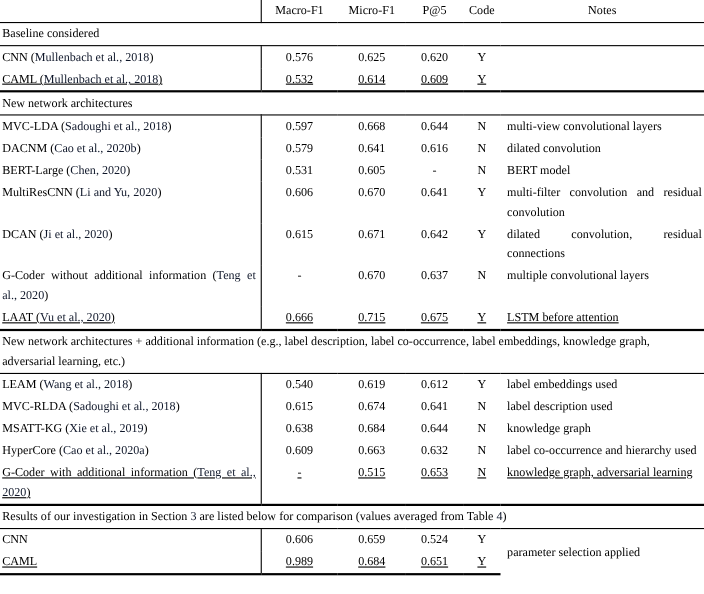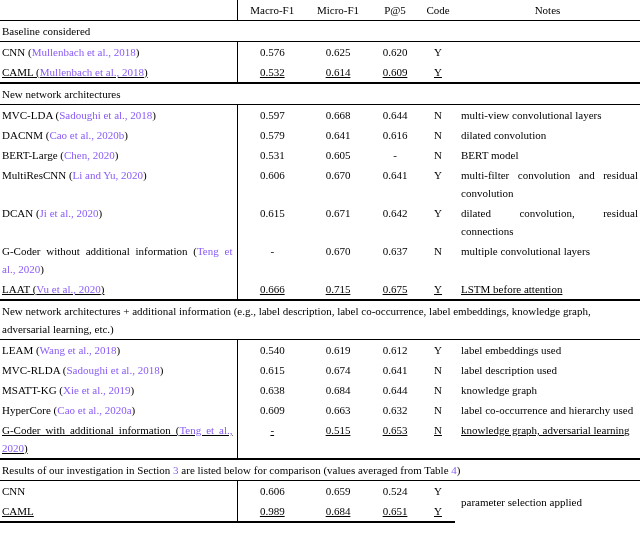--- a/index.html
+++ b/index.html
@@ -37,21 +37,21 @@
     padding-right: 2px;
   }
   .section-cell {
     text-align: left;
     padding-left: 2px;
     padding-right: 1px;
   }
   .oneline { white-space: nowrap; }
   tr.rule > td, tr.rule > th { border-bottom: 1px solid #000; }
   tr.rule2 > td, tr.rule2 > th { border-bottom: 2px solid #000; text-decoration: underline; }
-  .cite, .link { color: #8b5cf6; cursor: pointer; }
+  .cite, .link { color: #0f172a; cursor: pointer; }
   .mid { vertical-align: middle; text-align: left; }
 </style>
 </head>
 <body>
 
 <table class="paper-table">
   <colgroup>
     <col style="width:237px">
       <col style="width:70px">
       <col style="width:62px">

